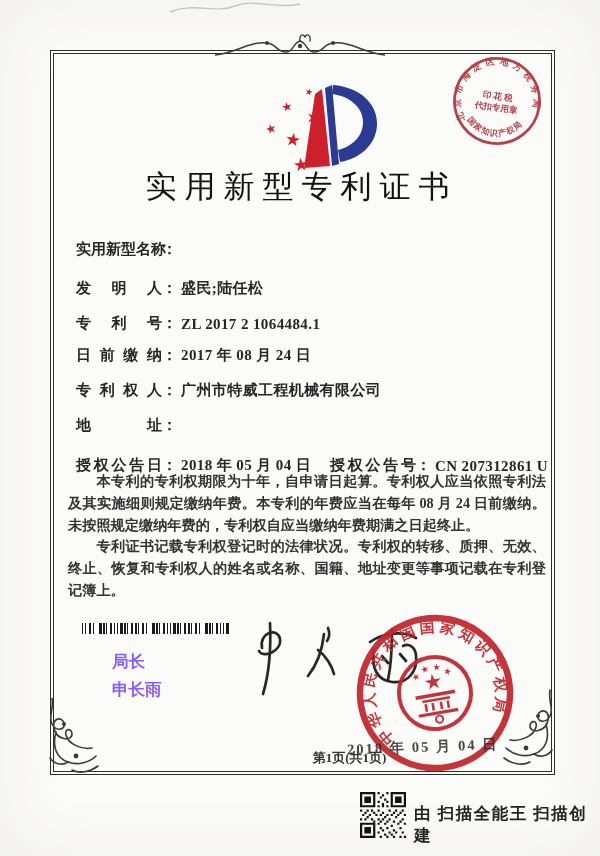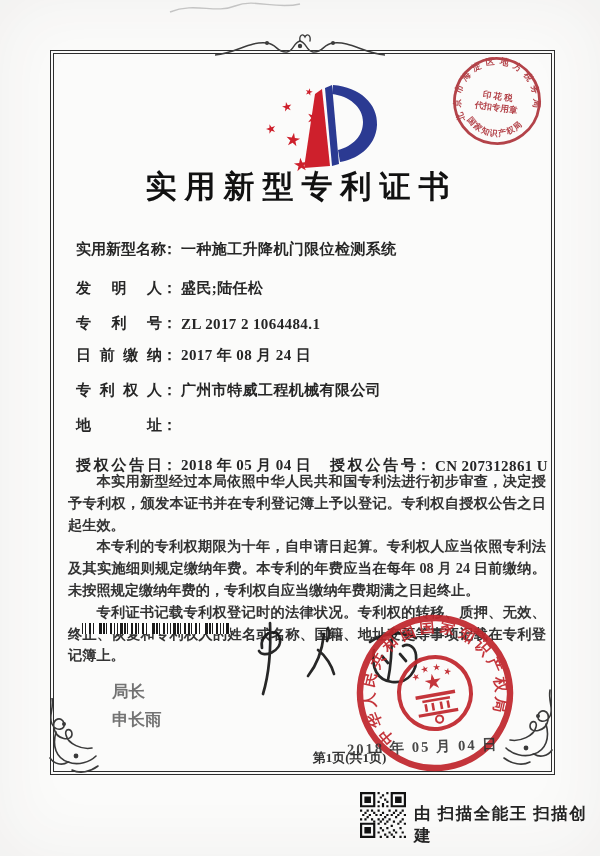--- a/index.html
+++ b/index.html
@@ -5,34 +5,34 @@
   html,body{margin:0;padding:0;background:#fbfbfa;}
   body{width:600px;height:856px;position:relative;overflow:hidden;
        font-family:"Liberation Serif","DejaVu Serif",serif;color:#222;}
   .scan{position:absolute;inset:0;box-shadow:inset 0 0 70px rgba(60,55,45,.06);}
   
   .frame{position:absolute;left:50px;top:50px;width:503px;height:723px;
          border:1.6px solid #2e2e2e;}
   .frame::after{content:"";position:absolute;inset:2px;border:1px solid #2e2e2e;}
   .abs{position:absolute;}
   .cert-no{left:74px;top:92px;font-size:15px;font-weight:bold;letter-spacing:1.5px;color:#2a2a2a;}
-  .title{left:50px;top:166px;width:503px;text-align:center;font-size:31px;font-weight:bold;
+  .title{left:50px;top:166px;width:503px;text-align:center;font-size:31px;font-weight:normal;
          letter-spacing:8px;color:#111;}
   .row{left:76px;display:flex;align-items:flex-end;font-size:15px;font-weight:bold;color:#262626;}
   .row .lbl{display:inline-block;width:86px;text-align:justify;text-align-last:justify;white-space:pre;flex:none;}
   .row .colon{flex:none;margin-right:4px;}
   .row .val{letter-spacing:.4px;}
   .row.addr .val{width:396px;line-height:21px;}
   .paras{left:68px;top:471px;width:478px;font-size:14.2px;line-height:21.8px;
          text-align:justify;font-weight:bold;color:#333;}
   .paras p{margin:0;text-indent:2em;}
   .barcode{left:82px;top:623px;width:148px;height:11px;background:
     repeating-linear-gradient(90deg,#1b1b1b 0px,#1b1b1b 1.5px,#fff 1.5px,#fff 3px,
     #1b1b1b 3px,#1b1b1b 3.8px,#fff 3.8px,#fff 6.6px,#1b1b1b 6.6px,#1b1b1b 9px,#fff 9px,#fff 10.6px);}
-  .signer{left:112px;top:648px;font-size:16.5px;font-weight:bold;line-height:28px;color:#737373;margin-top:30px;}
+  .signer{left:112px;top:648px;font-size:16.5px;font-weight:bold;line-height:28px;color:#8b5cf6;}
   .seal-date{left:347px;top:737px;width:190px;font-size:14.5px;font-weight:bold;color:#2f2f2f;
              letter-spacing:2px;opacity:.88;transform:rotate(-2deg);}
   .footer{left:50px;top:749px;width:599px;text-align:center;font-size:13px;font-weight:bold;color:#333;}
   .scan-text{left:414px;top:803px;font-size:16.5px;font-weight:bold;letter-spacing:1.5px;color:#232323;}
   svg{display:block;}
   .tax-stamp{transform:rotate(8deg);opacity:.85;}
   .main-seal{opacity:.93;}
 </style>
 </head>
 <body>
@@ -110,21 +110,20 @@
       <text x="0" y="-2" text-anchor="middle" font-size="8.6">印 花 税</text>
       <text x="0" y="9.5" text-anchor="middle" font-size="8.6">代扣专用章</text>
     </g>
   </svg>
 
   <div class="abs title">实用新型专利证书</div>
 
   <div class="abs row" style="top:240px">
     <span class="lbl">实用新型名称</span>
       <span class="colon">：</span>
-      <span class="val">一种施工升降机门限位检测系统</span>
   </div>
   <div class="abs row" style="top:279px">
     <span class="lbl">发明人</span>
       <span class="colon">：</span>
       <span class="val">盛民;陆任松</span>
   </div>
   <div class="abs row" style="top:314px">
     <span class="lbl">专利号</span>
       <span class="colon">：</span>
       <span class="val">ZL 2017 2 1064484.1</span>
@@ -148,21 +147,20 @@
       <span class="colon">：</span>
       <span class="val">2018 年 05 月 04 日</span>
   </div>
   <div class="abs row" style="top:456px;left:330px">
     <span class="lbl">授权公告号</span>
       <span class="colon">：</span>
       <span class="val">CN 207312861 U</span>
   </div>
 
   <div class="abs paras">
-    <p>本实用新型经过本局依照中华人民共和国专利法进行初步审查，决定授予专利权，颁发本证书并在专利登记簿上予以登记。专利权自授权公告之日起生效。</p>
     <p>本专利的专利权期限为十年，自申请日起算。专利权人应当依照专利法及其实施细则规定缴纳年费。本专利的年费应当在每年 08 月 24 日前缴纳。未按照规定缴纳年费的，专利权自应当缴纳年费期满之日起终止。</p>
     <p>专利证书记载专利权登记时的法律状况。专利权的转移、质押、无效、终止、恢复和专利权人的姓名或名称、国籍、地址变更等事项记载在专利登记簿上。</p>
   </div>
 
   <div class="abs barcode"></div>
 
   <div class="abs signer">
     <div>局长</div>
     <div>申长雨</div>
   </div>

